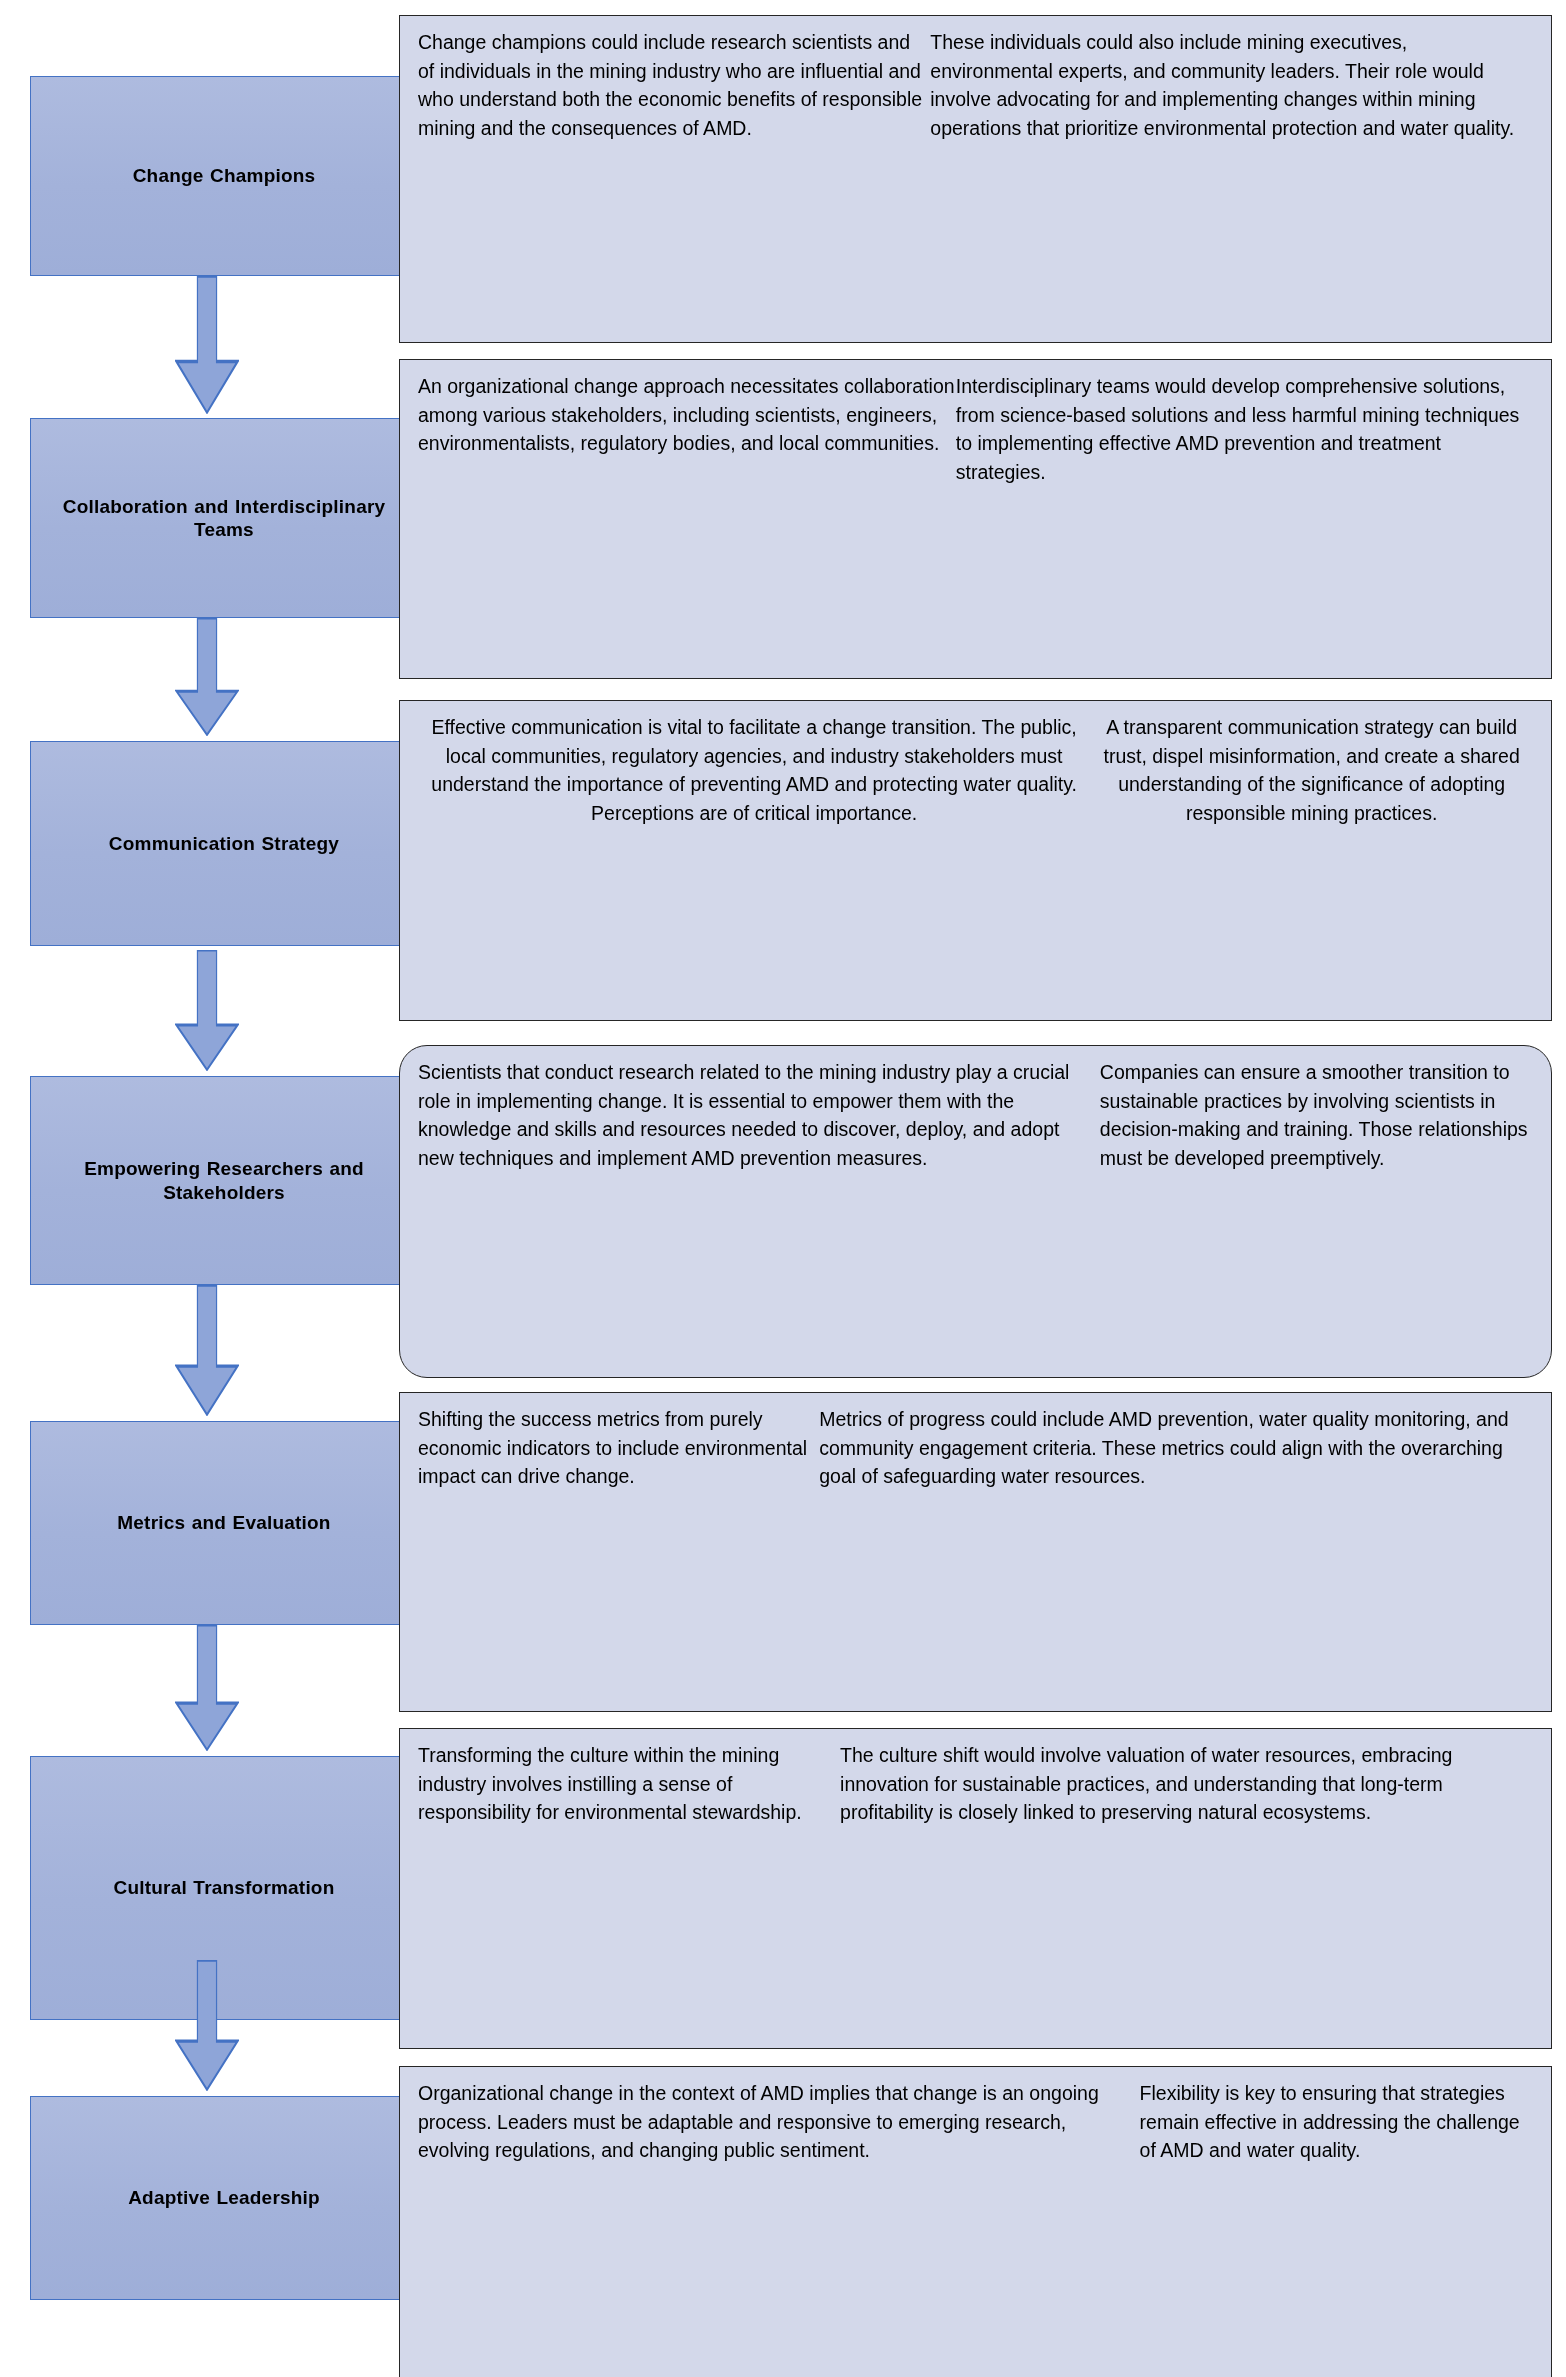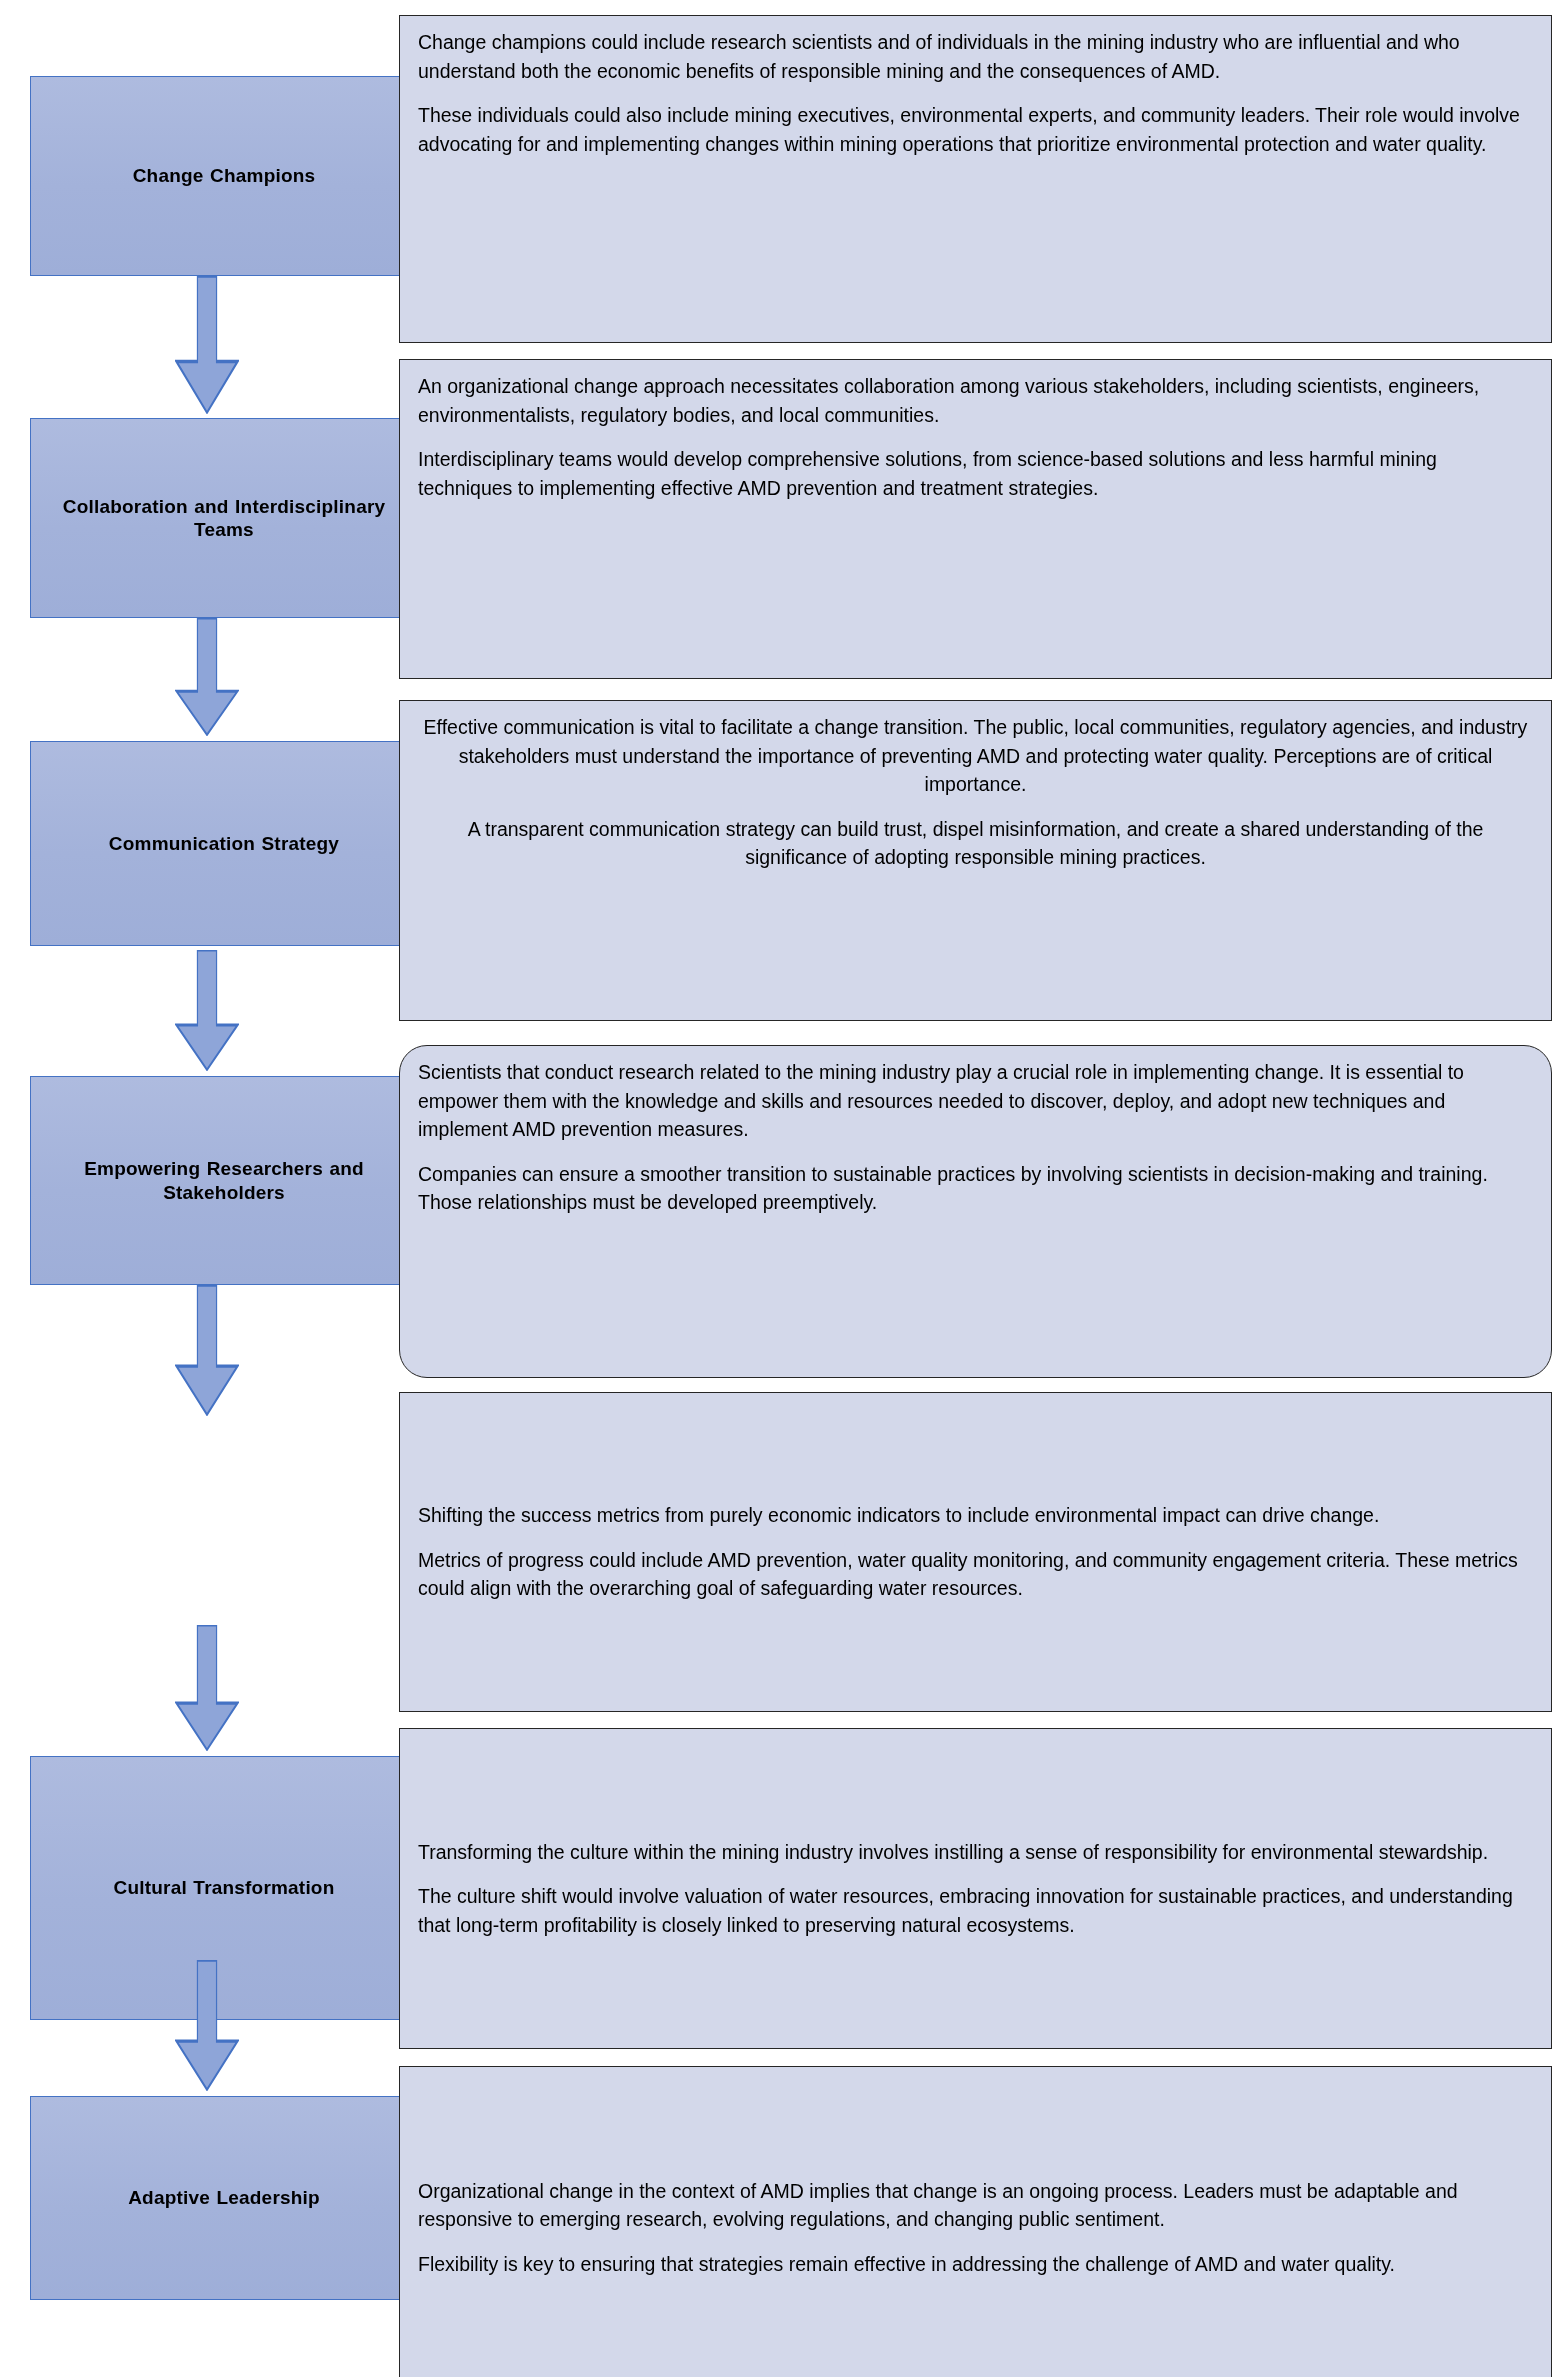--- a/index.html
+++ b/index.html
@@ -40,21 +40,21 @@
   
   .desc-box{
     position:absolute;
     left:399px;
     width:1153px;
     box-sizing:border-box;
     background:#d3d8ea;
     border:1.9px solid #262626;
     padding:12.4px 18px;
     display:flex;
-    flex-direction:column;
+    flex-direction:row;
     justify-content:center;
   }
   .desc-box.jtop{ justify-content:flex-start; }
   .desc-p{
     font-size:19.5px;
     line-height:1.46;
     color:#000000;
     margin:0 0 16px 0;
   }
   .desc-p:last-child{ margin-bottom:0; }
@@ -111,20 +111,23 @@
     </div>
     <div class="desc-box jtop" style="top: 1045px; height: 333px; border-radius: 28px;">
       <p class="desc-p">Scientists that conduct research related to the mining industry play a crucial role in implementing change. It is essential to empower them with the knowledge and skills and resources needed to discover, deploy, and adopt new techniques and implement AMD prevention measures.</p>
       <p class="desc-p">Companies can ensure a smoother transition to sustainable practices by involving scientists in decision-making and training. Those relationships must be developed preemptively.</p>
     </div>
     <div class="arrow" style="top: 1285px; height: 131px;">
       <svg viewBox="0 0 134 100" preserveAspectRatio="none">
         <polygon points="47,0 87,0 87,62 131,62 67,99 3,62 47,62" fill="#8ea5d8" stroke="#4472c4" stroke-width="2.5" stroke-linejoin="miter"></polygon>
       </svg>
     </div>
+    <div class="stage-box" style="top: 1421px; height: 204px;">
+      <div class="stage-label">Metrics and Evaluation</div>
+    </div>
     <div class="desc-box" style="top: 1392px; height: 320px;">
       <p class="desc-p">Shifting the success metrics from purely economic indicators to include environmental impact can drive change.</p>
       <p class="desc-p">Metrics of progress could include AMD prevention, water quality monitoring, and community engagement criteria. These metrics could align with the overarching goal of safeguarding water resources.</p>
     </div>
     <div class="arrow" style="top: 1625px; height: 126px;">
       <svg viewBox="0 0 134 100" preserveAspectRatio="none">
         <polygon points="47,0 87,0 87,62 131,62 67,99 3,62 47,62" fill="#8ea5d8" stroke="#4472c4" stroke-width="2.5" stroke-linejoin="miter"></polygon>
       </svg>
     </div>
     <div class="stage-box" style="top: 1756px; height: 264px;">

